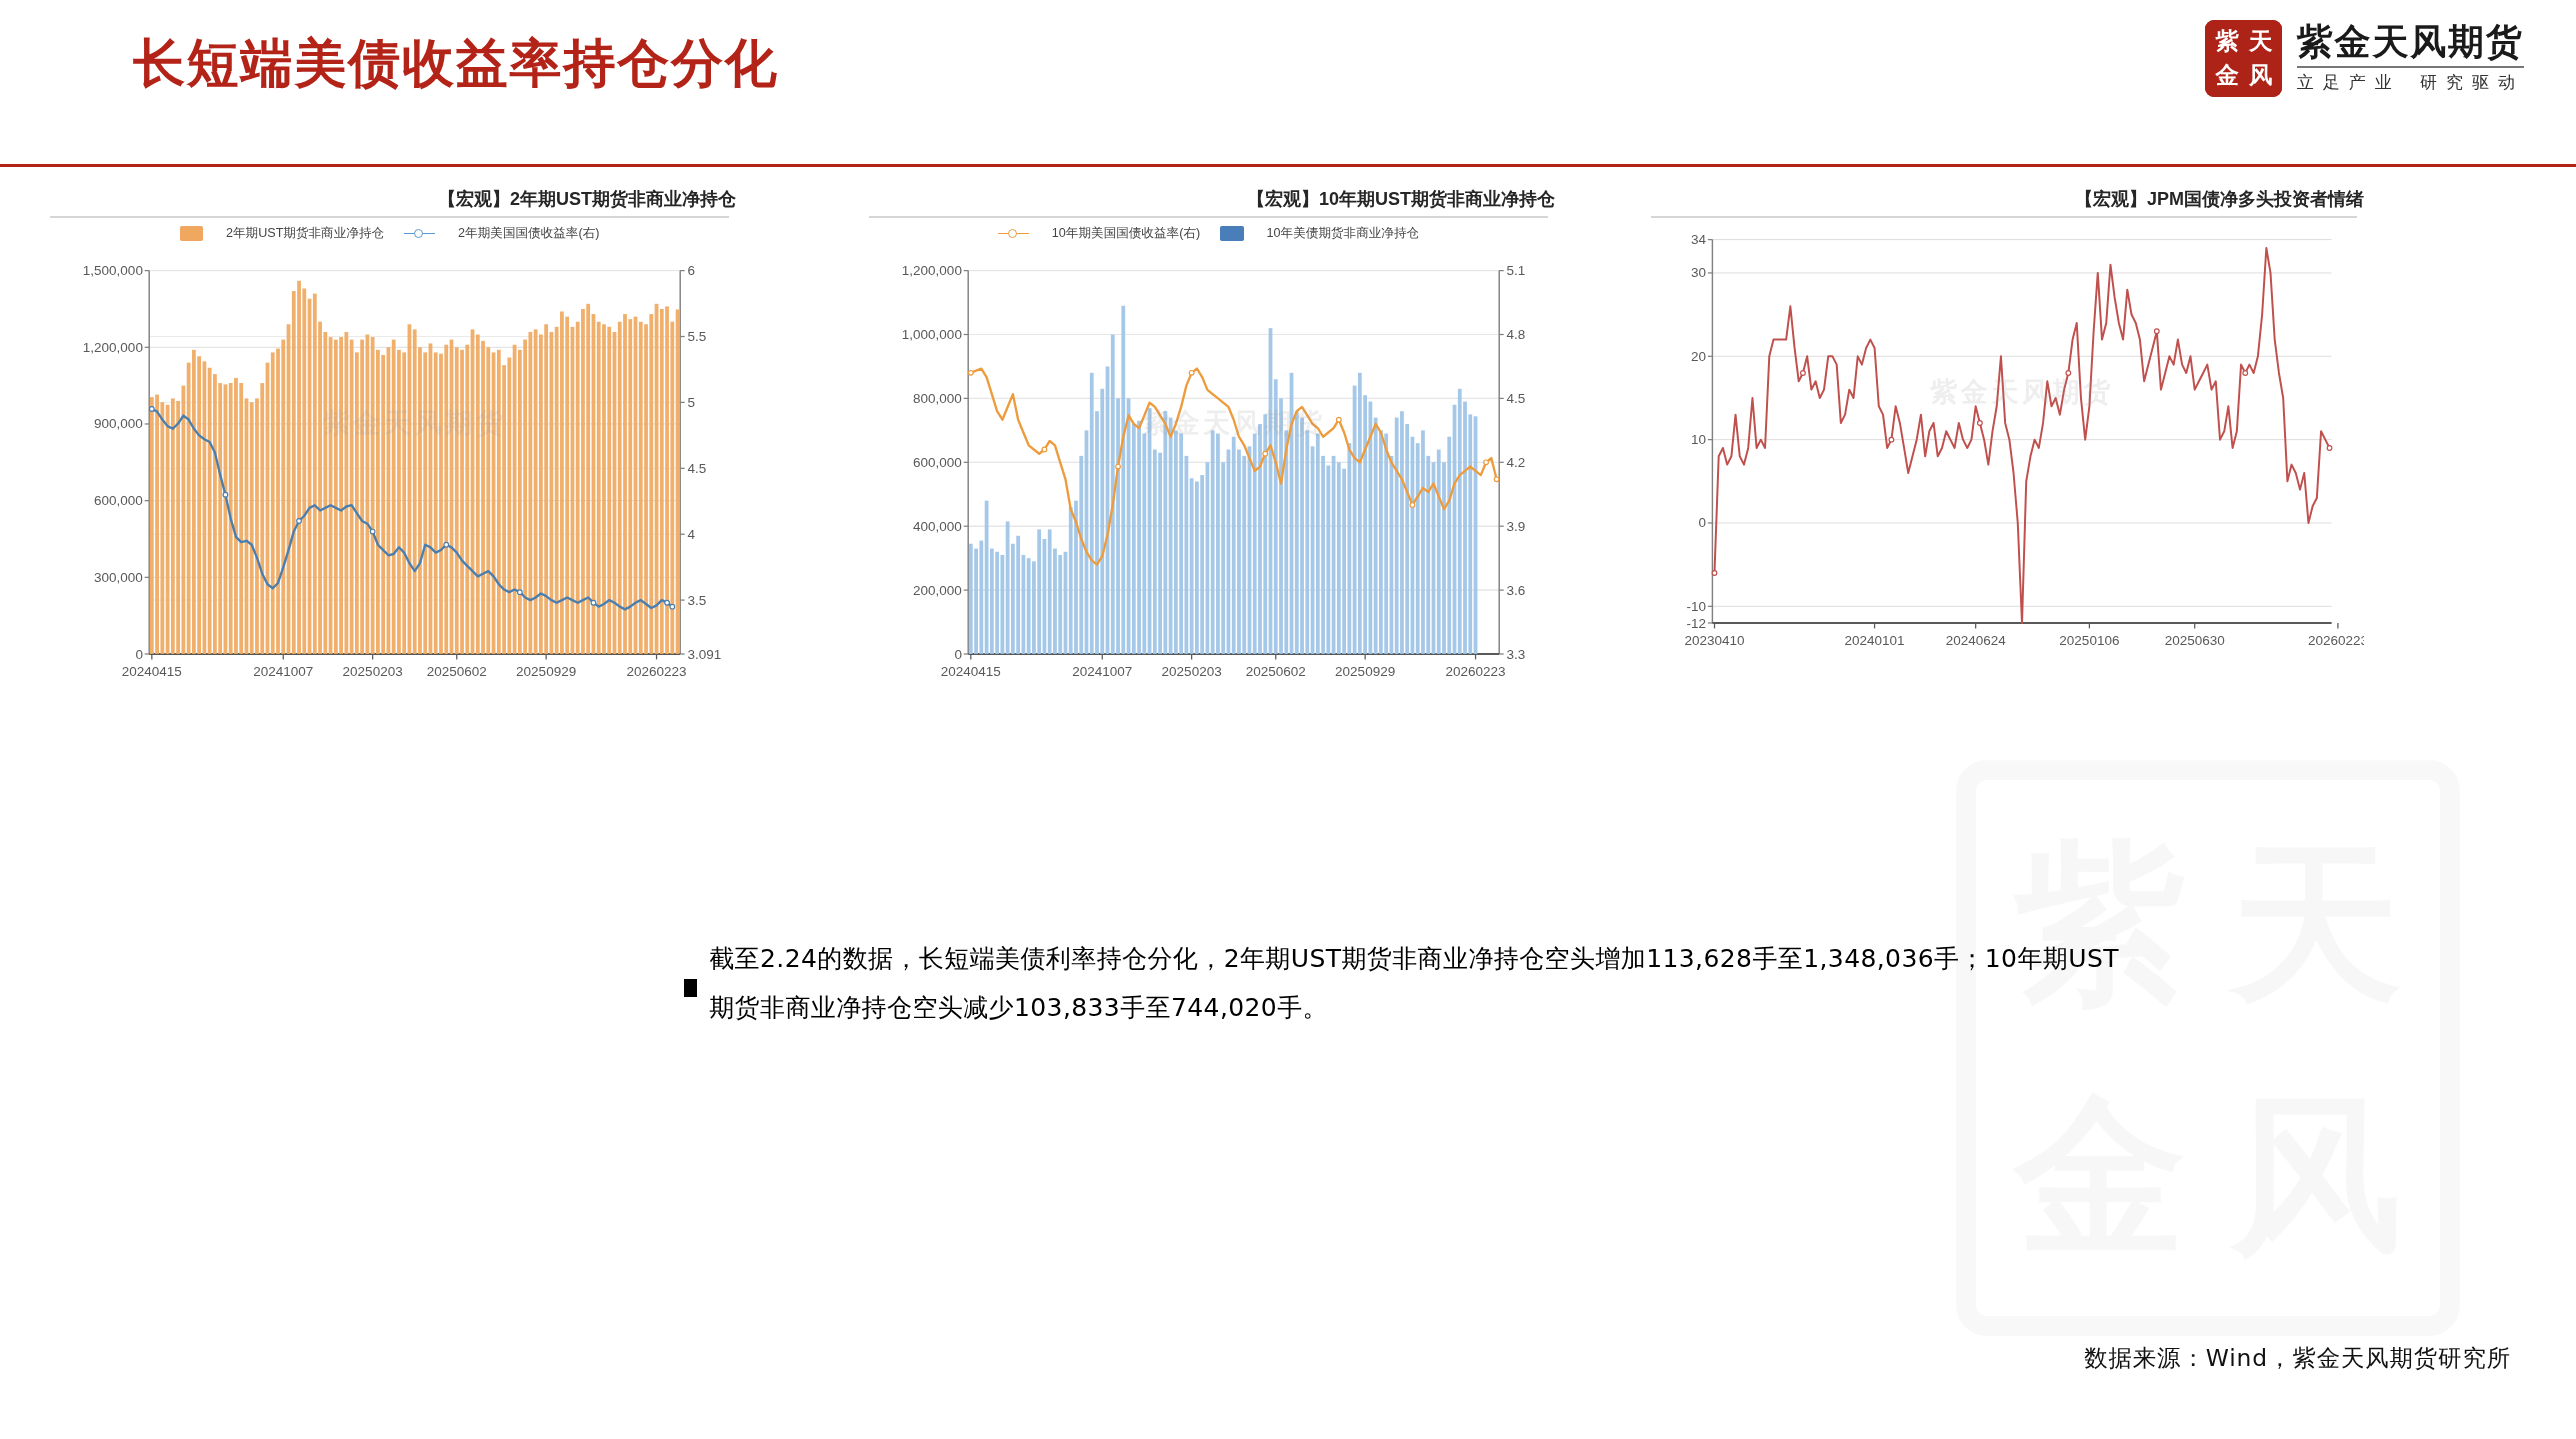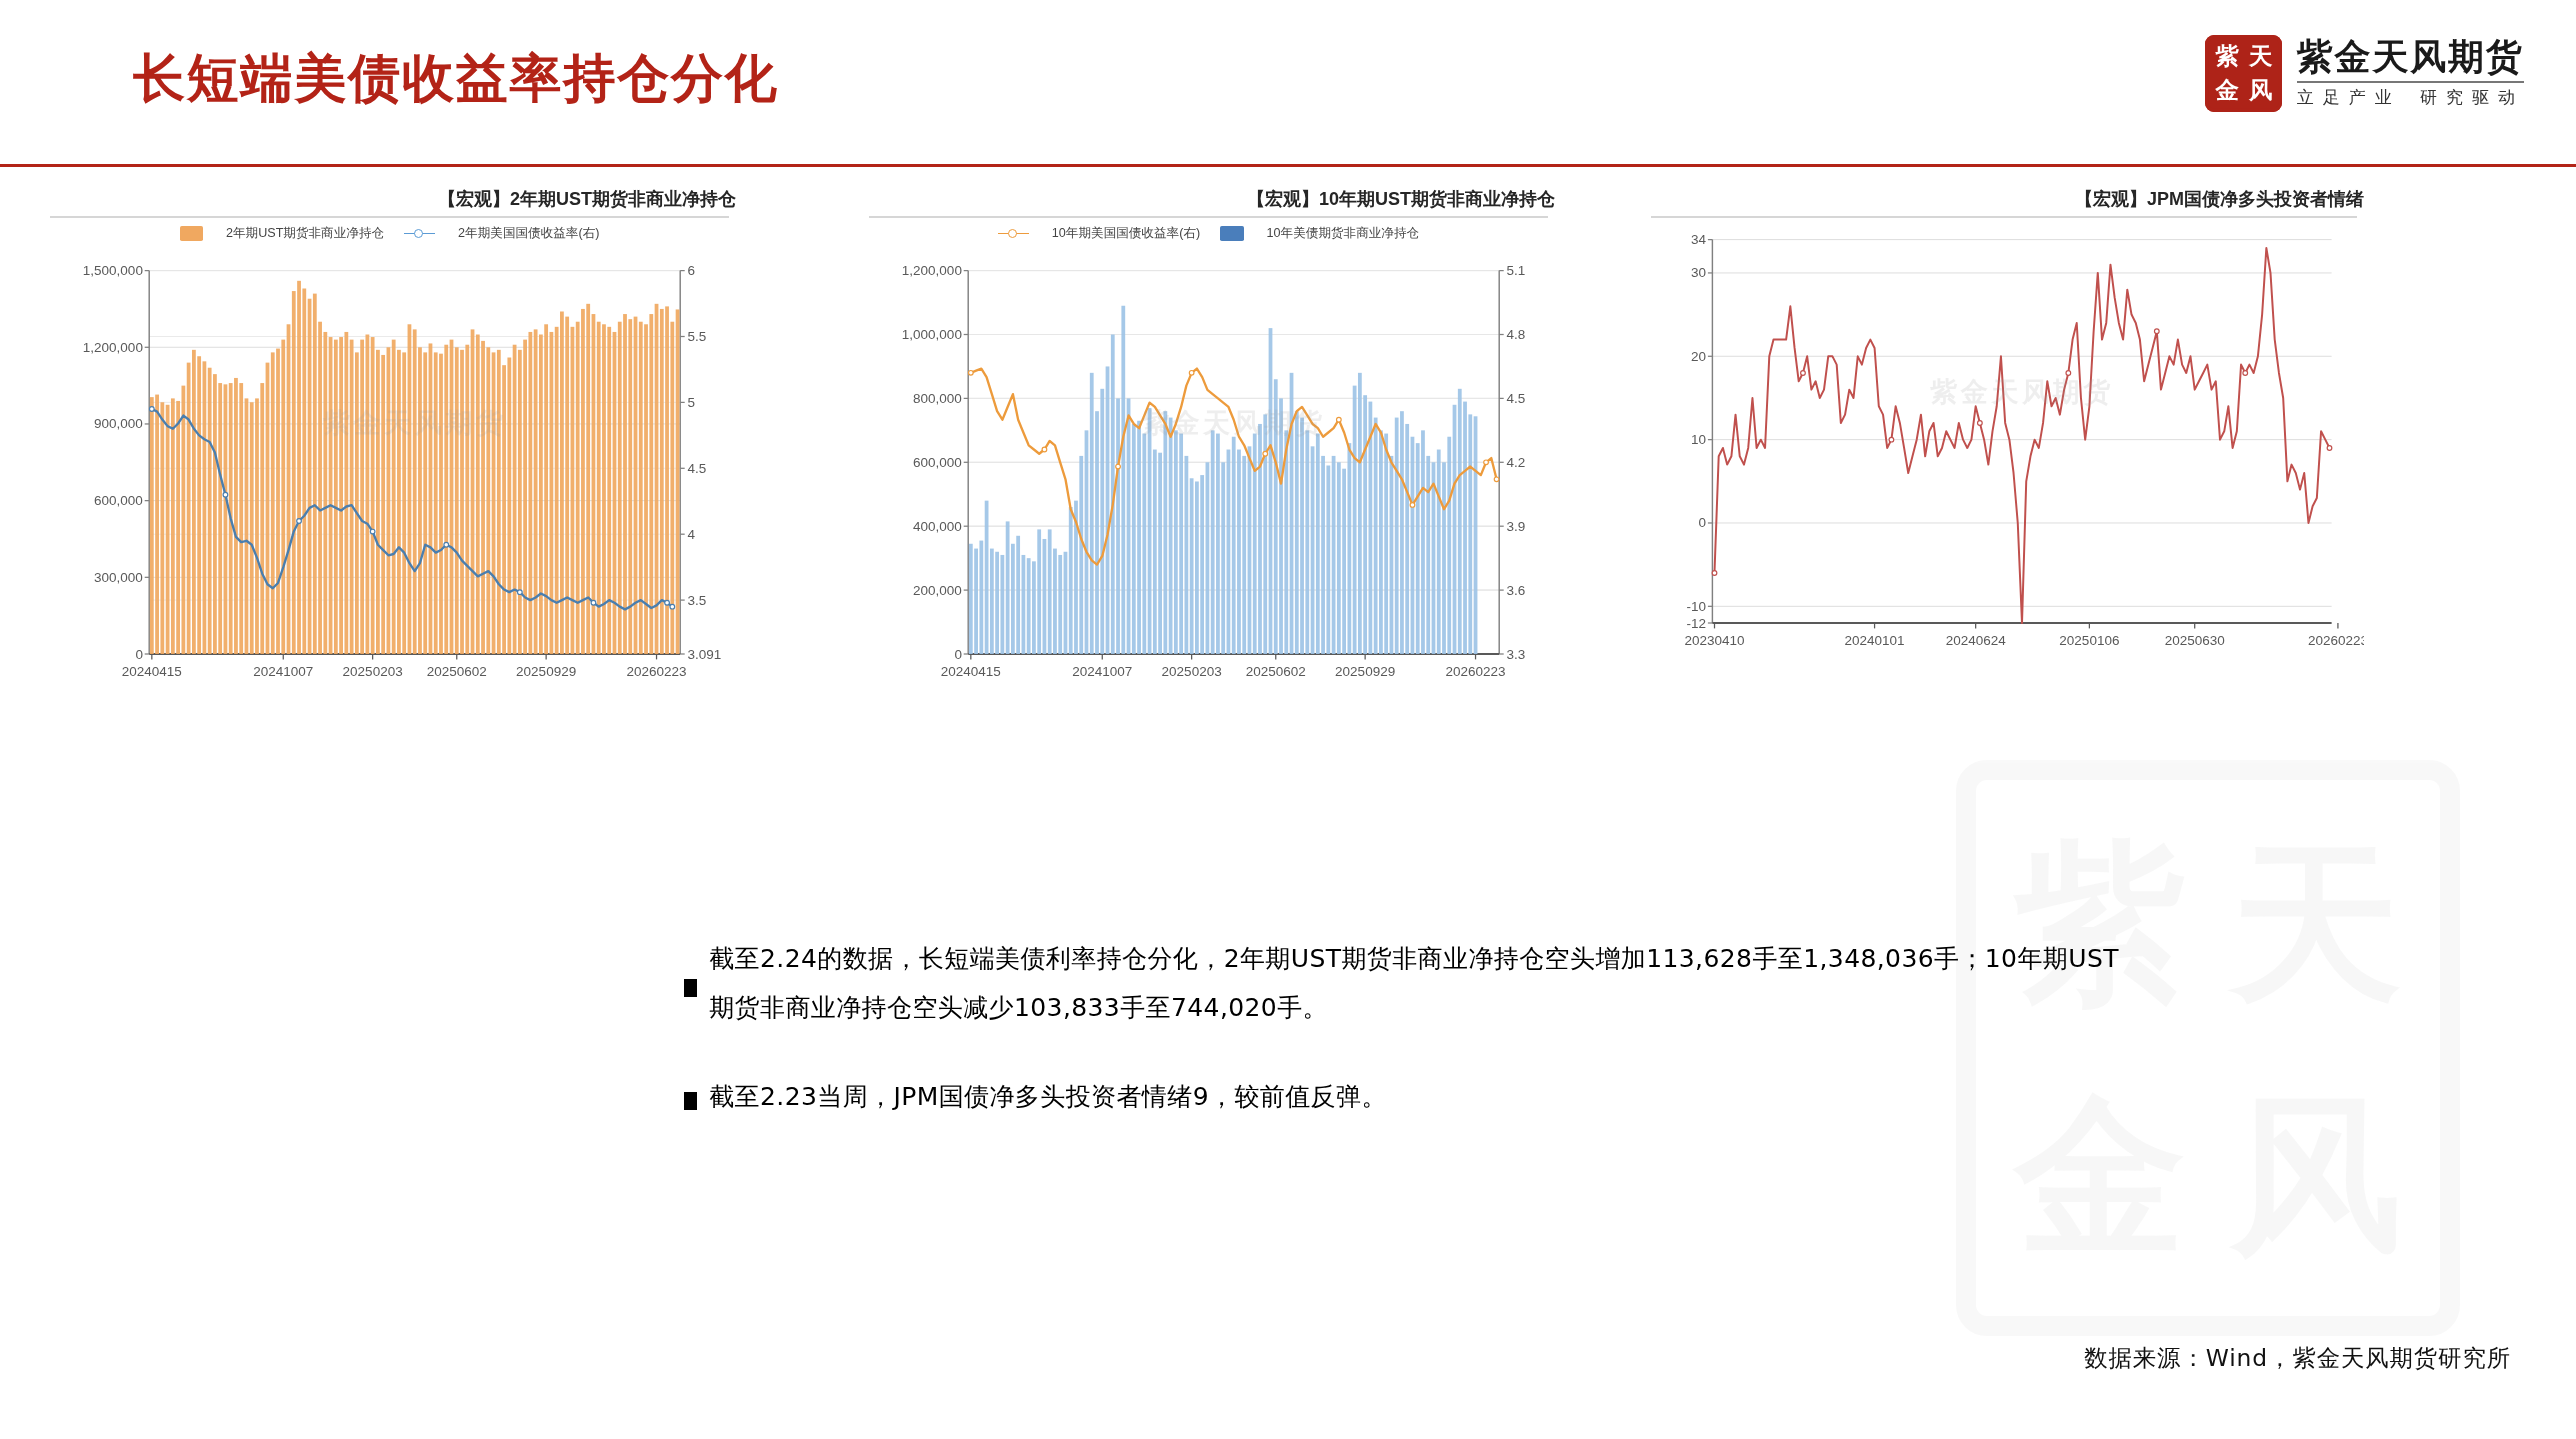--- a/index.html
+++ b/index.html
@@ -3,21 +3,21 @@
 <meta charset="utf-8">
 <style>
   html,body{margin:0;padding:0;}
   body{
     width:2576px;height:1439px;
     background:#ffffff;
     font-family:"Liberation Sans","DejaVu Sans",sans-serif;
     overflow:hidden;position:relative;
   }
   
-  .header{position:absolute;left:0;top:15px;width:2576px;height:164px;background:#fff;}
+  .header{position:absolute;left:0;top:0;width:2576px;height:164px;background:#fff;}
   .title{
     position:absolute;left:133px;top:29px;
     font-family:"DejaVu Serif","Liberation Serif",serif;
     font-weight:700;font-size:52px;color:#B32317;letter-spacing:1.8px;
     white-space:nowrap;
   }
   .header-rule{position:absolute;left:0;top:164px;width:2576px;height:2.7px;background:#B32317;}
   .logo-wrap{position:absolute;right:52px;top:20px;display:flex;align-items:center;gap:14.4px;}
   .logo-seal{
     width:77px;height:77px;background:#AE2318;border-radius:9px;
@@ -560,20 +560,16 @@
       </div>
   </div>
 
 </div>
 
 <div class="bullets">
   <div class="bullet">
     <span class="sq"></span>
     <span class="txt">截至2.24的数据，长短端美债利率持仓分化，2年期UST期货非商业净持仓空头增加113,628手至1,348,036手；10年期UST期货非商业净持仓空头减少103,833手至744,020手。</span>
   </div>
-  <div class="bullet">
-    <span class="sq"></span>
-    <span class="txt">截至2.23当周，JPM国债净多头投资者情绪9，较前值反弹。</span>
-  </div>
 </div>
 
 <div class="footer">数据来源：Wind，紫金天风期货研究所</div>
 
 
 </body></html>

